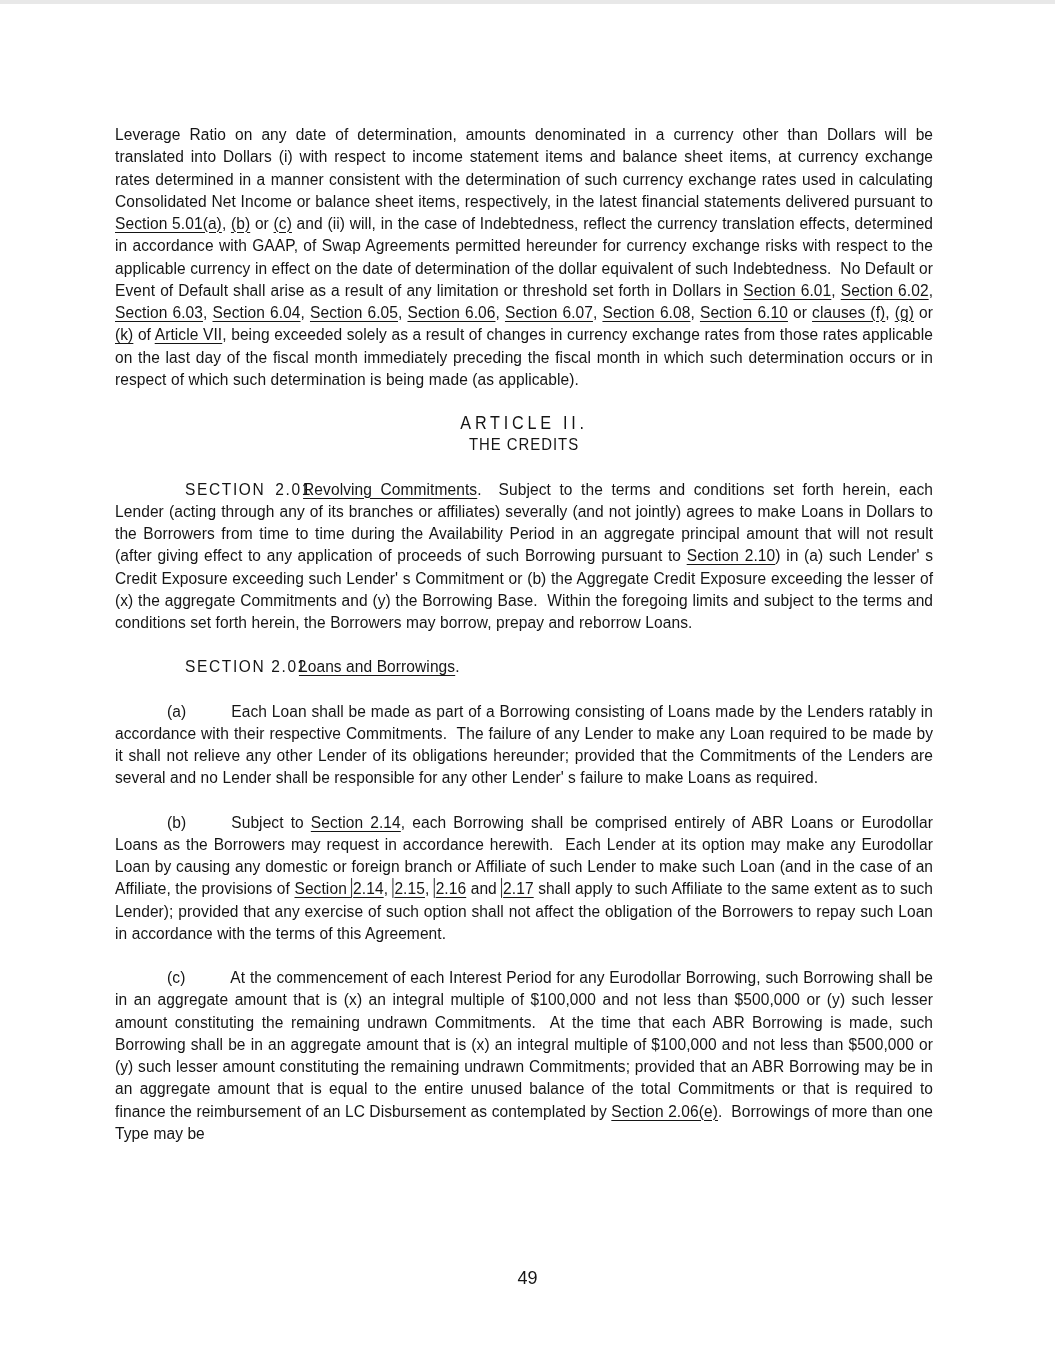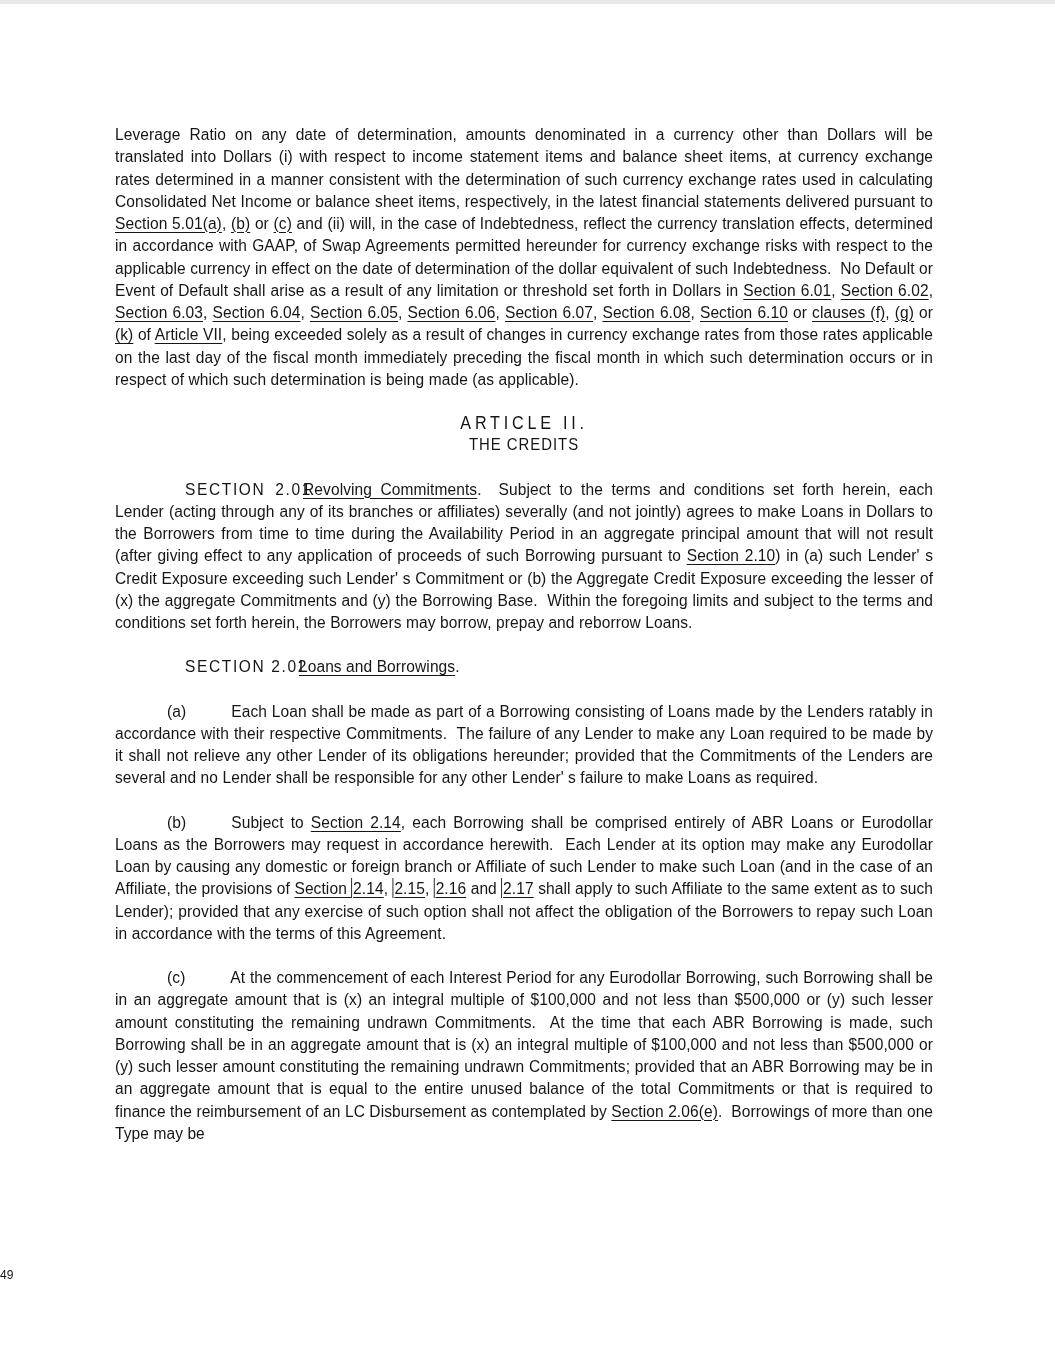--- a/index.html
+++ b/index.html
@@ -36,21 +36,22 @@
     text-decoration-thickness:1.2px;
   }
   .seclabel { letter-spacing:1.8px; }
   .overlap { margin-left:-10px; }
   .tab { display:inline-block; width:50px; }
   .bar { border-left:1.4px solid #151515; padding-left:1px; }
   .pagenum {
     position:absolute;
     top:1264px; left:0;
     width:100%;
-    font-size:12px;
+    text-align:center;
+    font-size:18px;
     color:#151515;
   }
 </style>
 </head>
 <body>
 
 <div class="page">
   <div class="doc">
 
     <p><span>Leverage Ratio on any date of determination, amounts denominated in a currency other than Dollars will be translated into Dollars (i) with respect to income statement items and balance sheet items, at currency exchange rates determined in a manner consistent with the determination of such currency exchange rates used in calculating Consolidated Net Income or balance sheet items, respectively, in the latest financial statements delivered pursuant to </span><span class="u">Section 5.01(a)</span><span>, </span><span class="u">(b)</span><span> or </span><span class="u">(c)</span><span> and (ii) will, in the case of Indebtedness, reflect the currency translation effects, determined in accordance with GAAP, of Swap Agreements permitted hereunder for currency exchange risks with respect to the applicable currency in effect on the date of determination of the dollar equivalent of such Indebtedness.&nbsp; No Default or Event of Default shall arise as a result of any limitation or threshold set forth in Dollars in </span><span class="u">Section 6.01</span><span>, </span><span class="u">Section 6.02</span><span>, </span><span class="u">Section 6.03</span><span>, </span><span class="u">Section 6.04</span><span>, </span><span class="u">Section 6.05</span><span>, </span><span class="u">Section 6.06</span><span>, </span><span class="u">Section 6.07</span><span>, </span><span class="u">Section 6.08</span><span>, </span><span class="u">Section 6.10</span><span> or </span><span class="u">clauses (f)</span><span>, </span><span class="u">(g)</span><span> or </span><span class="u">(k)</span><span> of </span><span class="u">Article VII</span><span>, being exceeded solely as a result of changes in currency exchange rates from those rates applicable on the last day of the fiscal month immediately preceding the fiscal month in which such determination occurs or in respect of which such determination is being made (as applicable).</span></p>

